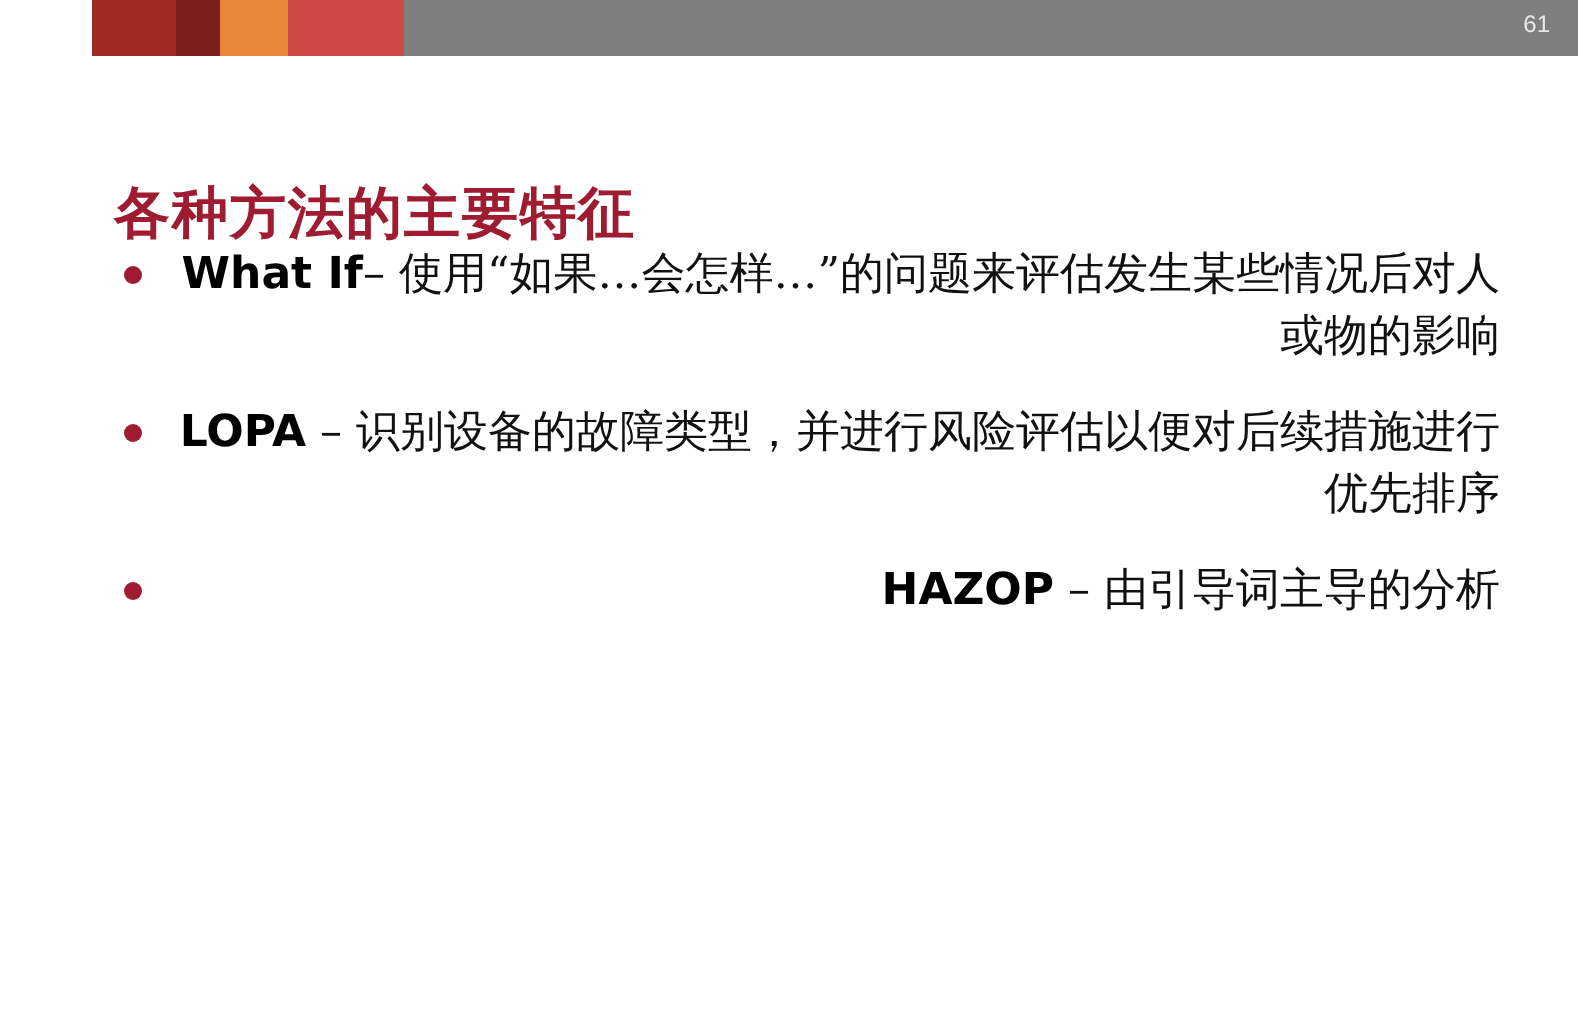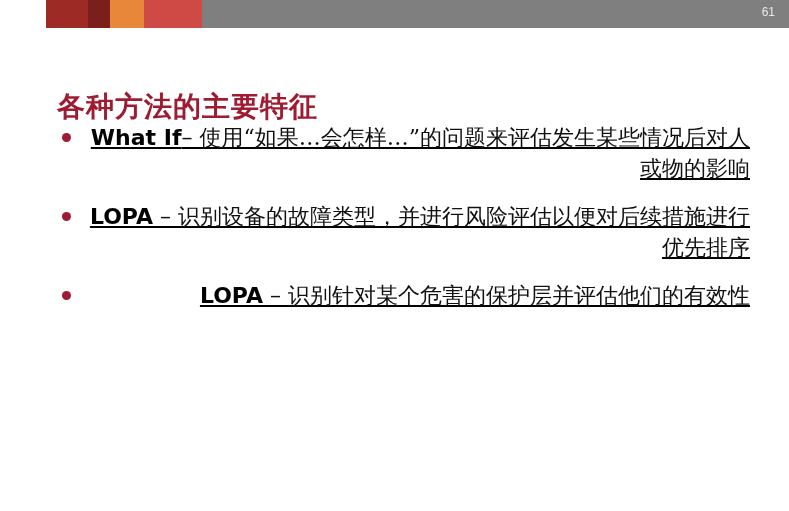--- a/index.html
+++ b/index.html
@@ -61,21 +61,20 @@
     white-space: nowrap;
     margin-top: 40px;
   }
 
   
   .bullets {
     position: absolute;
     left: 60px;
     top: 122px;
     width: 690px;
-    text-decoration: underline;
   }
   .bullet {
     position: relative;
     display: block;
     padding-left: 26px;
     margin-bottom: 17px;
     font-size: 22px;
     line-height: 31px;
     color: #1a1a1a;
     font-family: "DejaVu Serif", serif;
@@ -125,23 +124,23 @@
       <span class="dot"></span>
       <span class="term">What If</span><span class="body">– 使用“如果…会怎样…”的问题来评估发生某些情况后对人或物的影响</span>
     </div>
 
     <div class="bullet">
       <span class="dot"></span>
       <span class="term">LOPA</span>
       <span class="body">– 识别设备的故障类型，并进行风险评估以便对后续措施进行优先排序</span>
     </div>
 
-
     <div class="bullet">
       <span class="dot"></span>
-      <span class="term">LOPA</span>
-      <span class="body">– 识别针对某个危害的保护层并评估他们的有效性</span>
+      <span class="term">HAZOP</span>
+      <span class="body">– 由引导词主导的分析</span>
     </div>
+
 
 
   </div>
 
 </div>
 
 </body></html>

